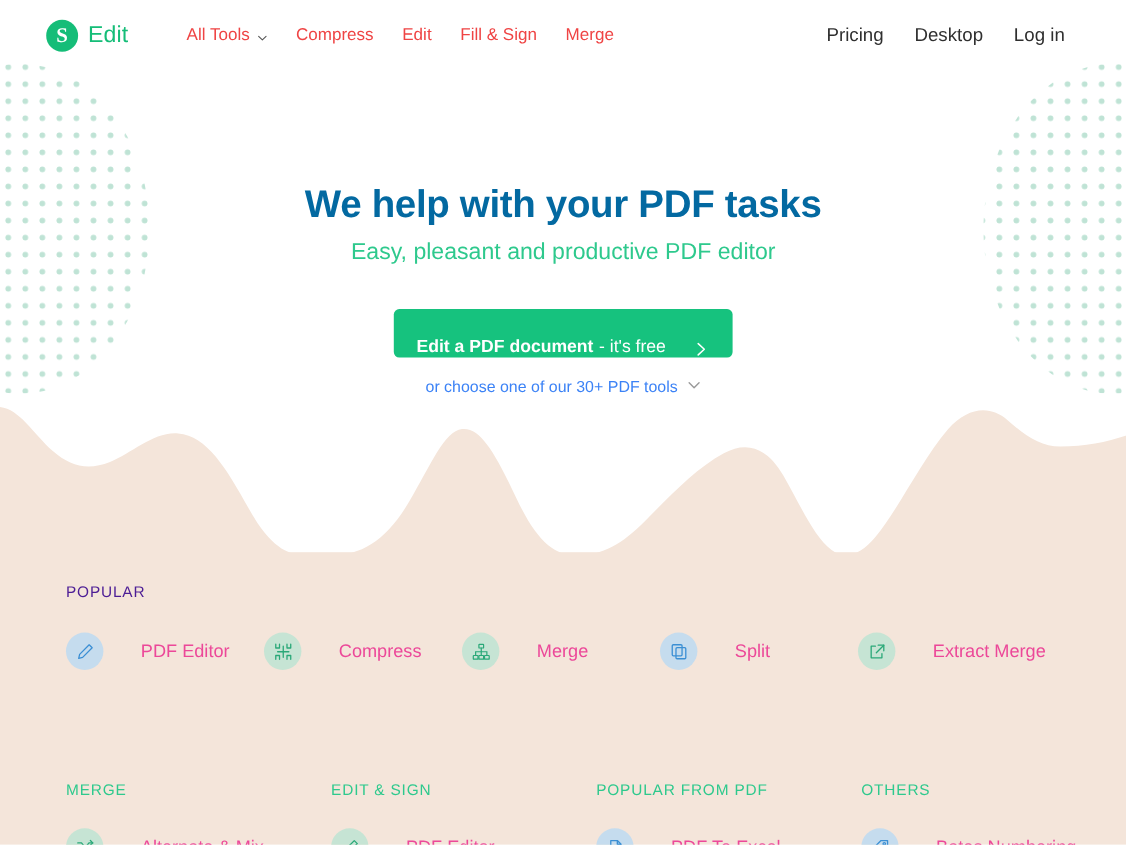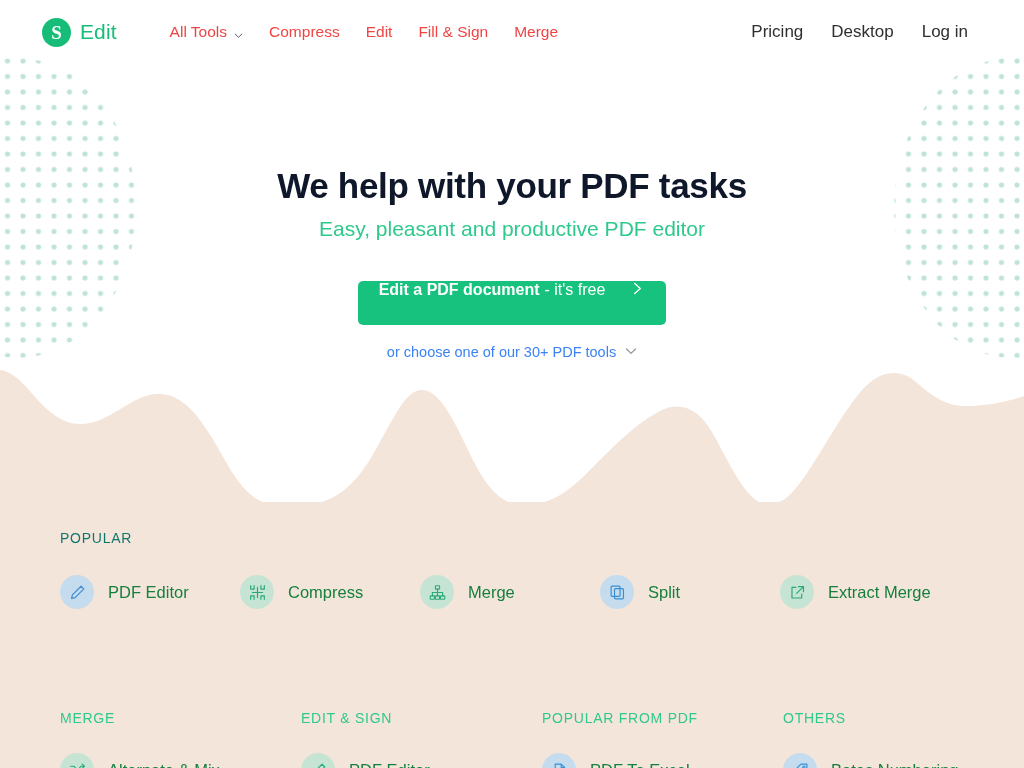--- a/index.html
+++ b/index.html
@@ -46,26 +46,26 @@
   .nav-right { margin-left: auto; margin-right: 42px; display: flex; align-items: center; }
   .nav-right .nav-item {
     font-size: 17px; color: #2f2f2f; padding: 6px 14px; cursor: pointer; white-space: nowrap;
   }
   .chev-down { width: 9px; height: 9px; position: relative; top: -2px; }
 
   
   .hero-copy { position: absolute; top: 0; left: 0; width: 1024px; text-align: center; z-index: 10; }
   .hero-title {
     margin-top: 166px; font-size: 35px; font-weight: bold;
-    color: #0f172a; letter-spacing: -.3px; line-height: 1.12;
+    color: #0369a1; letter-spacing: -.3px; line-height: 1.12;
   }
   .hero-sub { margin-top: 12px; font-size: 21px; color: #2ec98d; font-weight: normal; }
 
   .cta {
-    display: inline-flex; align-items: flex-start; justify-content: center; gap: 0;
+    display: inline-flex; align-items: flex-end; justify-content: center; gap: 0;
     margin-top: 40px; height: 44px; padding: 0 22px 0 21px;
     background: #16c27e; border-radius: 5px; color: #fff;
     font-size: 16px; cursor: pointer; border: none;
   }
   .cta b { font-weight: bold; }
   .cta .cta-tail { font-weight: normal; margin-left: 5px; }
   .cta .cta-arrow { margin-left: 26px; display: inline-flex; }
 
   .cta-note {
     margin-top: 19px; font-size: 14.5px; color: #3b82f6;
@@ -79,37 +79,37 @@
   }
   .wave { position: absolute; top: 0; left: 0; width: 1024px; height: 135px; display: block; }
   .beige-body {
     position: absolute; top: 132px; left: 0; width: 1024px; height: 266px;
     background: #f4e5da;
   }
 
   
   .tools { position: absolute; top: 530px; left: 0; width: 1024px; z-index: 5; }
   .section-title {
-    font-size: 14px; color: #0f766e; letter-spacing: .75px;
+    font-size: 14px; color: #4c1d95; letter-spacing: .75px;
     margin-left: 60px; margin-bottom: 22px;
   }
   .popular-grid {
     display: flex; flex-wrap: wrap; margin-left: 60px; width: 920px;
   }
   .tool {
     display: flex; align-items: center; gap: 14px;
     width: 180px; height: 48px; cursor: pointer;
   }
   .tool-icon {
     width: 34px; height: 34px; border-radius: 50%; flex: 0 0 34px;
     display: flex; align-items: center; justify-content: center;
   }
   .tool-icon.blue { background: #c5dcee; }
   .tool-icon.green { background: #c6e4d4; }
-  .tool-label { font-size: 16.5px; color: #15803d; white-space: nowrap; }
+  .tool-label { font-size: 16.5px; color: #ec4899; white-space: nowrap; margin-left: 20px; }
 
   
   .categories {
     position: absolute; top: 710px; left: 0; width: 1024px; z-index: 5;
     display: flex;
   }
   .cat-col { width: 245px; }
   .cat-col:nth-child(1) { margin-left: 60px; }
   .cat-title {
     font-size: 14px; color: #2ec98d; letter-spacing: .75px; margin-bottom: 24px;

